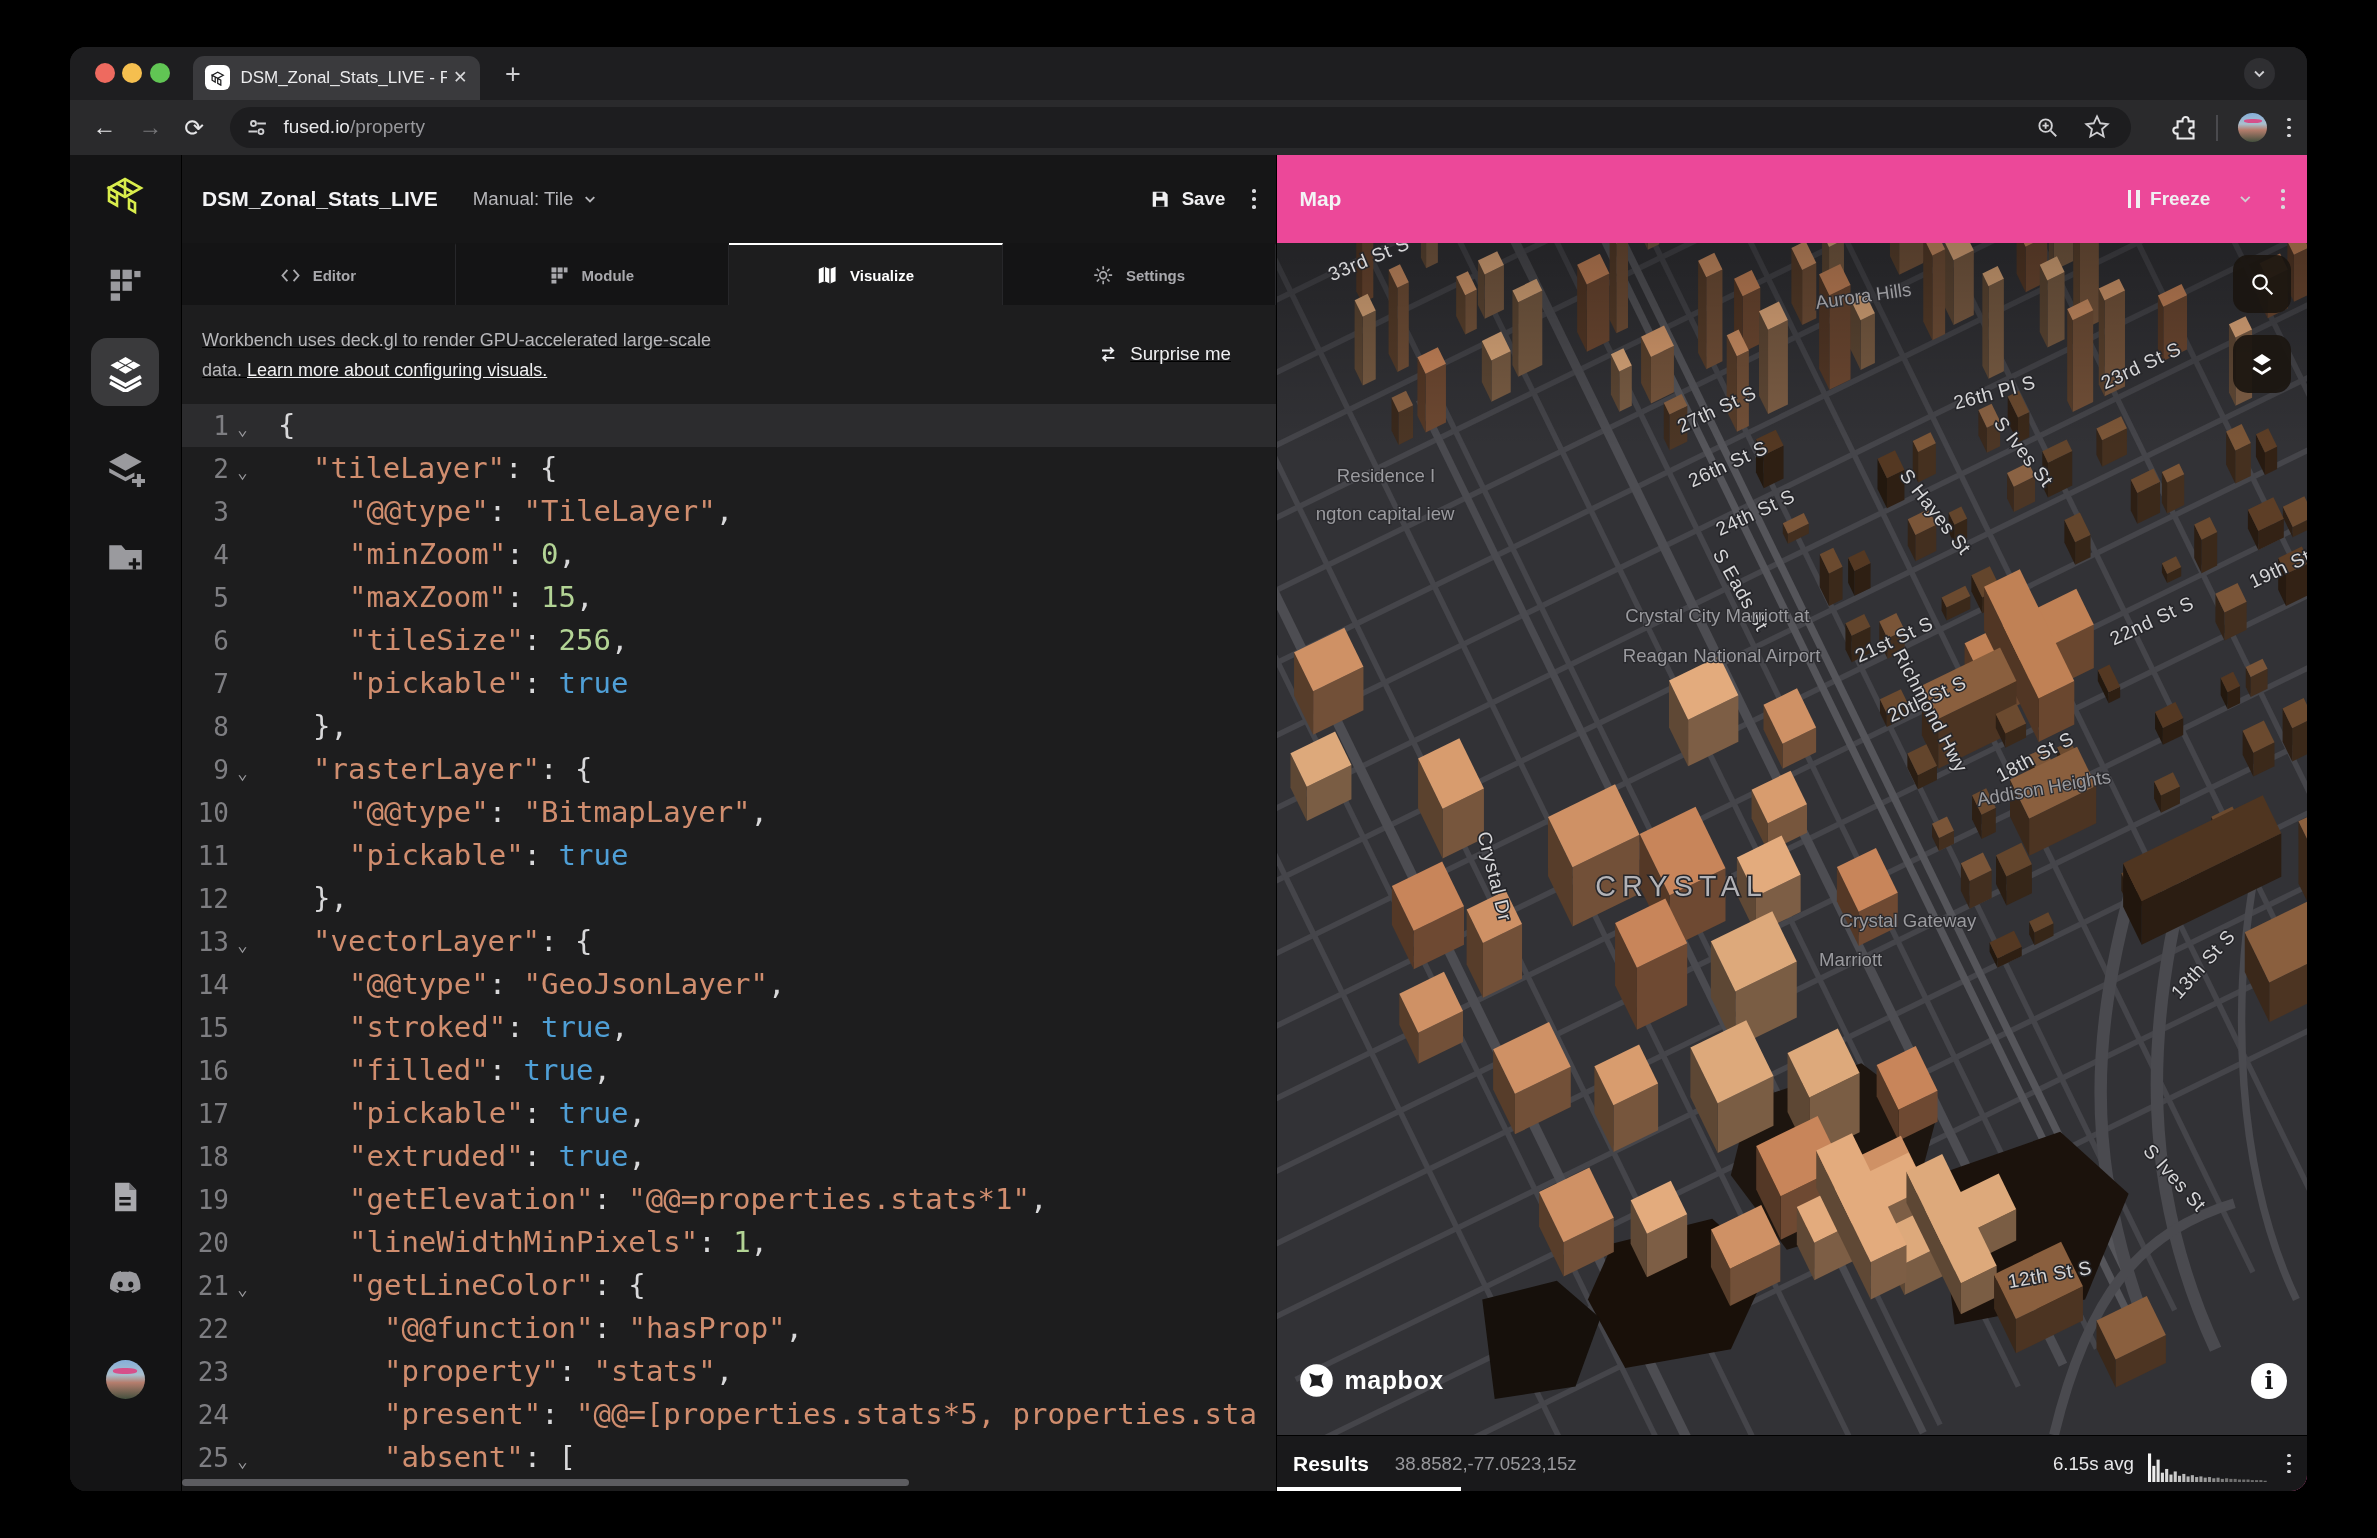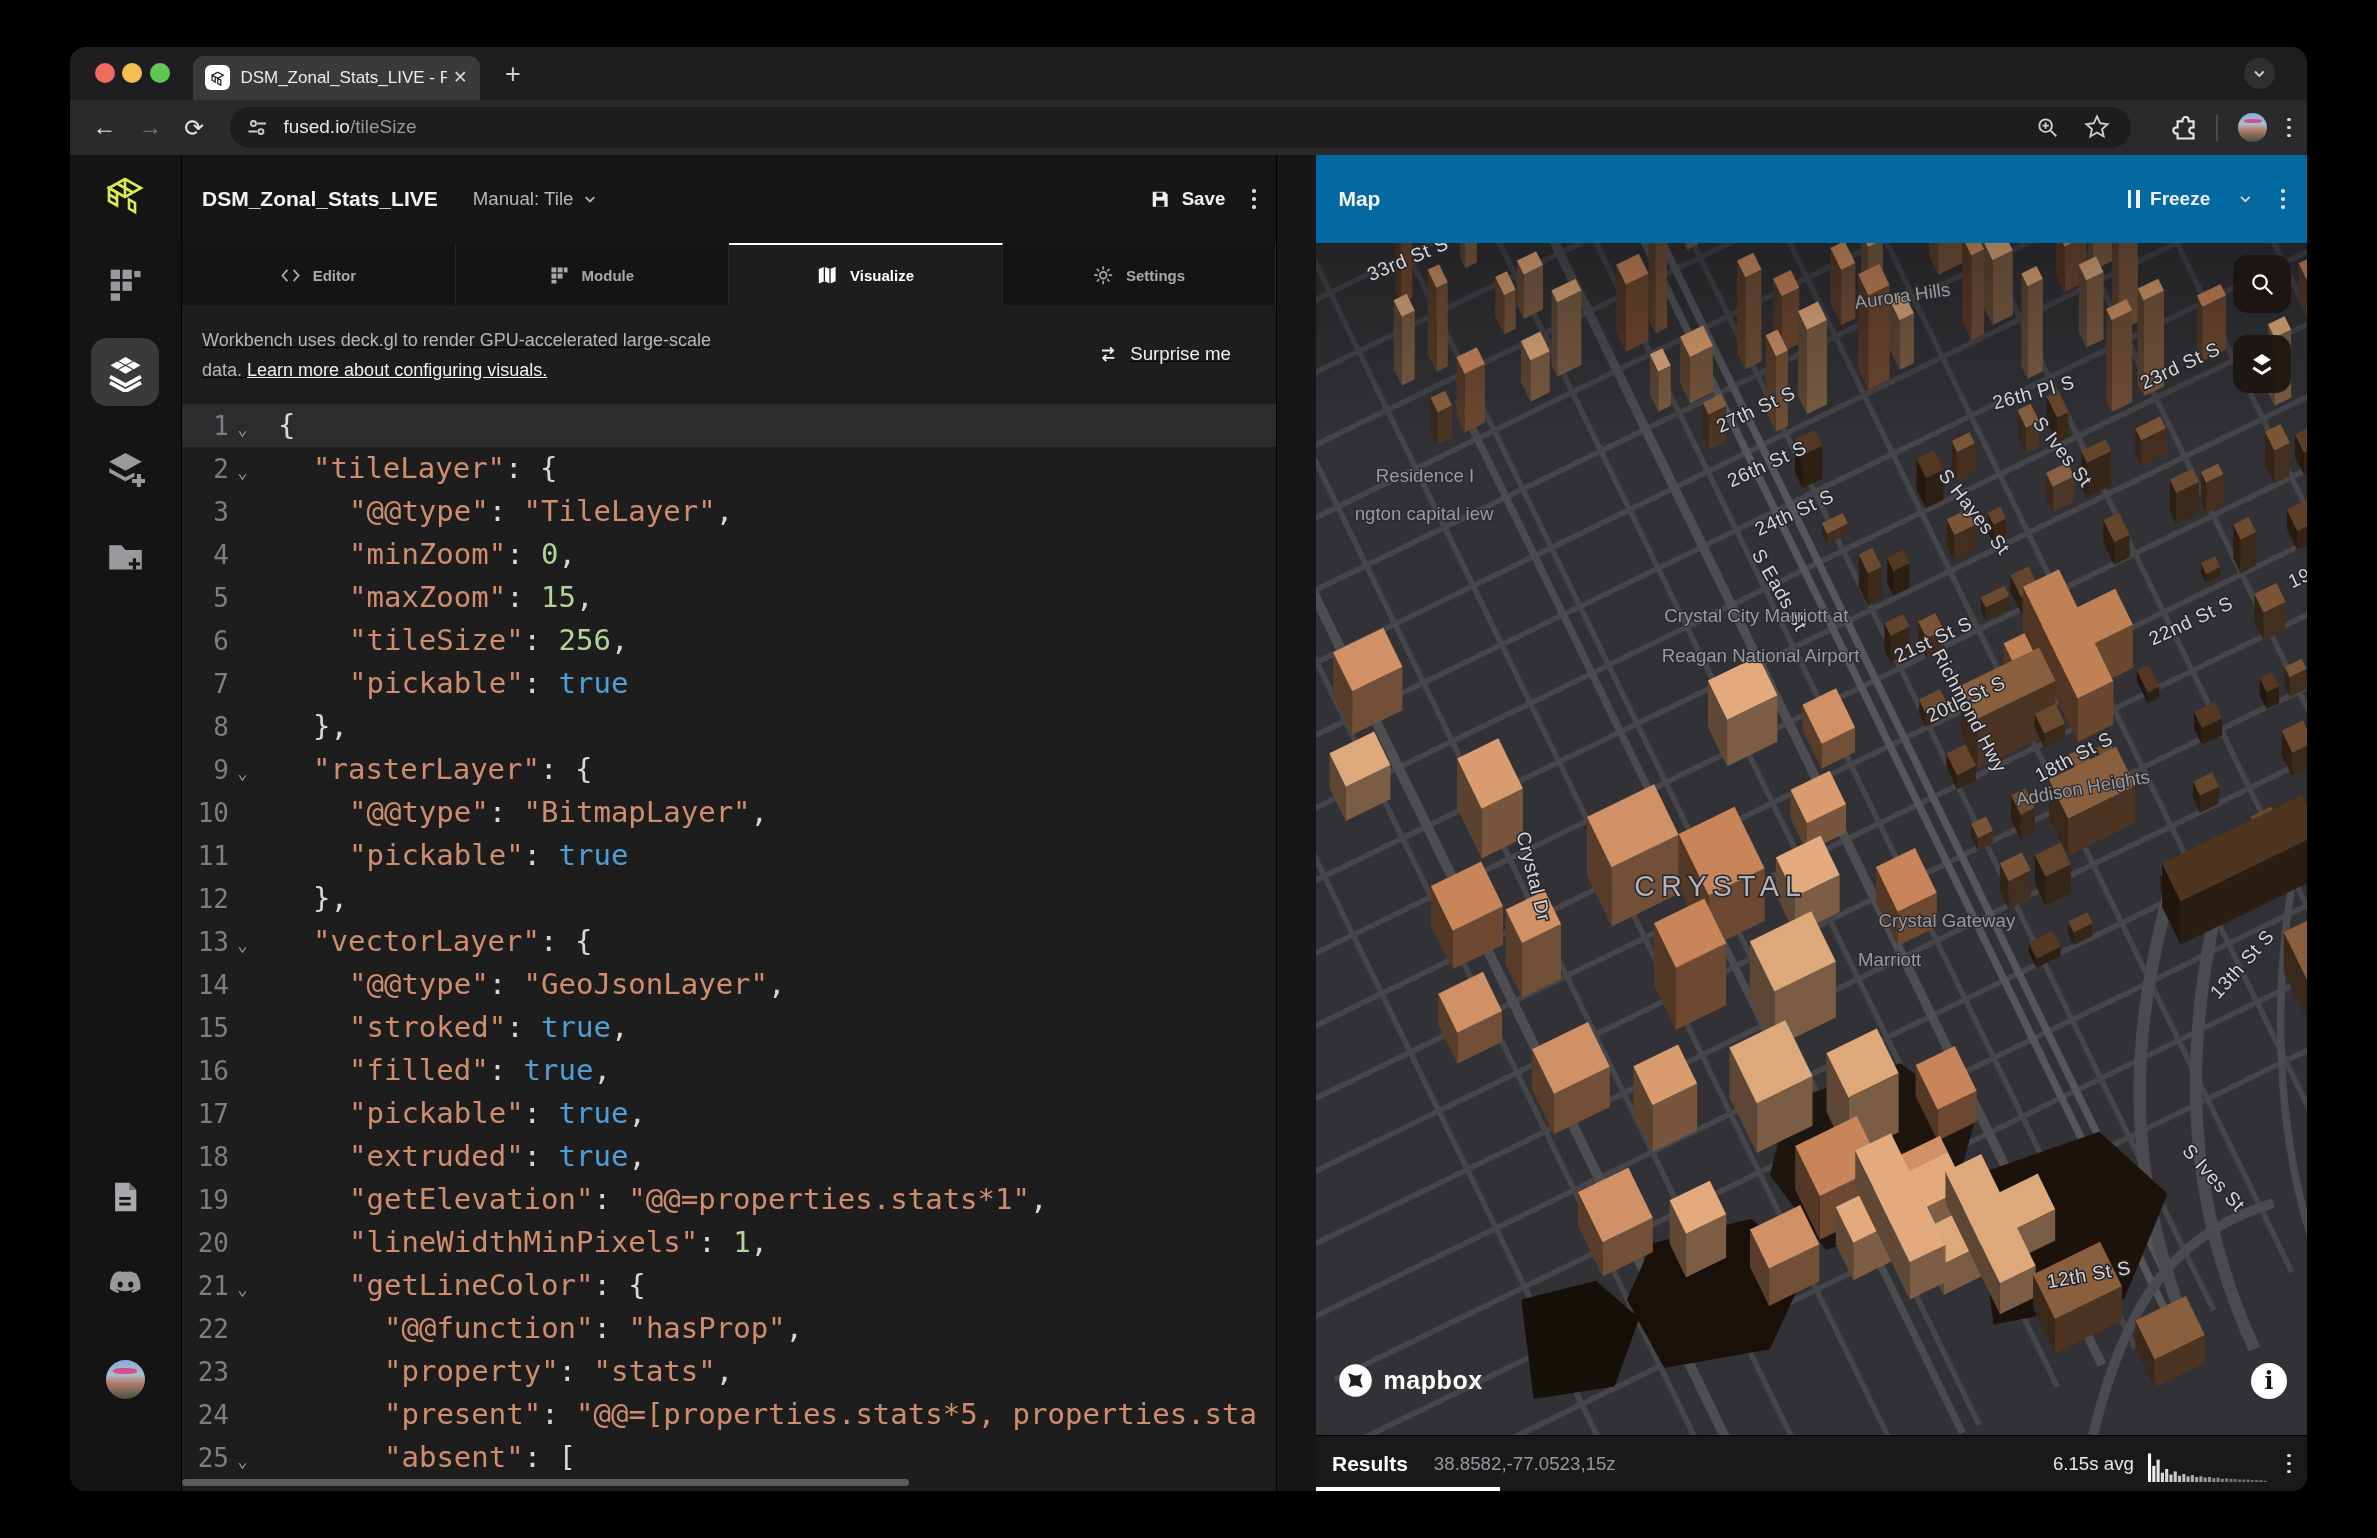--- a/index.html
+++ b/index.html
@@ -56,21 +56,21 @@
   .editor{flex:1;position:relative;overflow:hidden;background:#1d1d1e;
           font-family:"DejaVu Sans Mono",monospace;font-size:29px;}
   .cl{display:flex;align-items:baseline;height:43px;line-height:43px;white-space:pre;}
   .cl.active{background:#2c2c2e;}
   .ln{width:47px;text-align:right;color:#7e7e82;font-size:26px;flex:none;}
   .fold{width:27px;text-align:center;color:#9a9a9e;font-size:17.4px;flex:none;}
   .codeln{flex:1;overflow:hidden;}
   .tk-k,.tk-s{color:#d08d6e;} .tk-n{color:#b3d495;} .tk-b{color:#4f9fd6;} .tk-p{color:#d8d8da;}
   .hscroll{position:absolute;bottom:5px;left:0;width:727px;height:7.5px;background:#5c5c60;border-radius:3.7px;}
   
-  .mappanel{flex:1;display:flex;flex-direction:column;background:#0369a1;min-width:0;margin-left:39px;}
+  .mappanel{flex:1;display:flex;flex-direction:column;background:#ec4899;min-width:0;}
   .maphead{height:88px;flex:none;display:flex;align-items:center;padding:0 22.4px;}
   .maptitle{font-size:21px;font-weight:700;color:#f3f3f5;}
   .mapctrl{margin-left:auto;display:flex;align-items:center;gap:26px;}
   .freeze{display:flex;align-items:center;gap:10px;font-size:19px;font-weight:600;color:#f0f0f2;}
   .pausebars{display:flex;gap:5px;} .pausebars i{width:3.7px;height:17.4px;background:#f0f0f2;}
   .mapview{position:relative;flex:1;overflow:hidden;background:#323236;}
   .mapbtn{position:absolute;right:16px;width:58px;height:58px;border-radius:15px;background:rgba(27,21,16,0.93);
           display:flex;align-items:center;justify-content:center;}
   .mblogo{position:absolute;left:22.4px;bottom:37px;display:flex;align-items:center;gap:10px;}
   .mblogo span{font-size:25px;font-weight:600;color:#fff;letter-spacing:0.6px;}
@@ -120,21 +120,21 @@
       <div class="urlpill">
         <div class="pill-left">
           <svg width="22.4" height="22.4" viewBox="0 0 36 36">
               <g stroke="#cfcfd2" stroke-width="3" fill="none">
                 <circle cx="12" cy="12" r="4"></circle>
                 <line x1="18" y1="12" x2="32" y2="12"></line>
                 <circle cx="24" cy="25" r="4"></circle>
                 <line x1="4" y1="25" x2="18" y2="25"></line>
               </g>
             </svg>
-          <span><span>fused.io</span><span class="urlpath">/tileSize</span></span>
+          <span><span>fused.io</span><span class="urlpath">/property</span></span>
         </div>
         <div class="pill-right">
           <svg width="25" height="25" viewBox="0 0 40 40">
               <g stroke="#d0d0d3" stroke-width="3" fill="none">
                 <circle cx="17" cy="17" r="10"></circle>
                 <line x1="25" y1="25" x2="34" y2="34"></line>
                 <line x1="12" y1="17" x2="22" y2="17"></line>
                 <line x1="17" y1="12" x2="17" y2="22"></line>
               </g>
             </svg>

